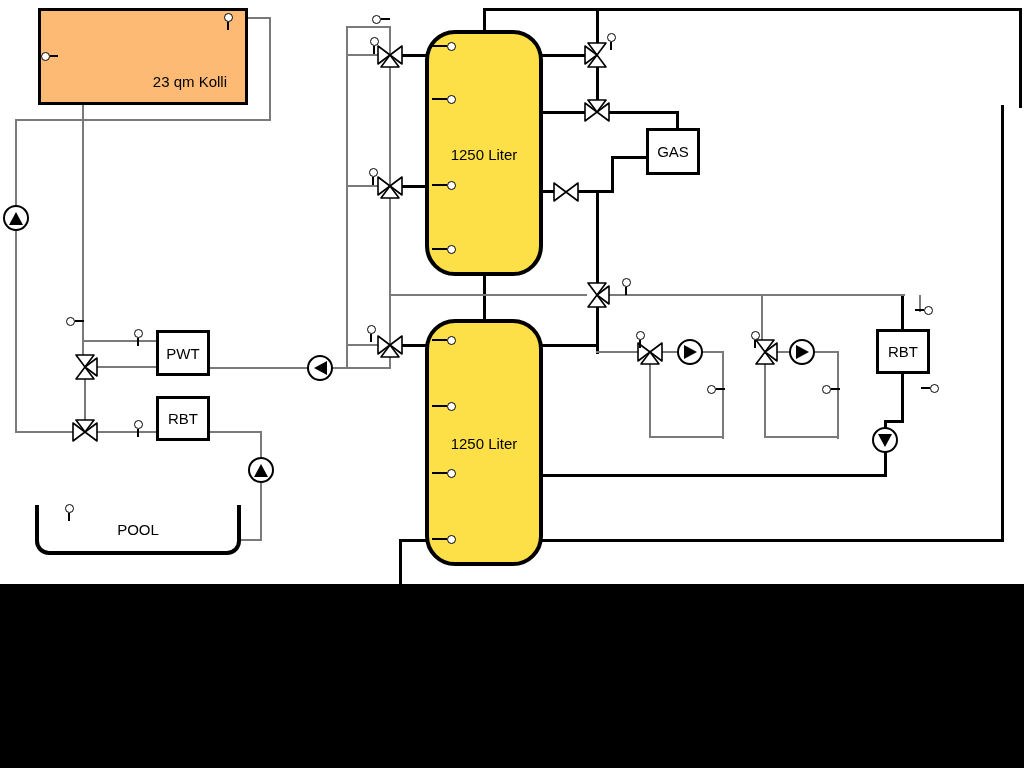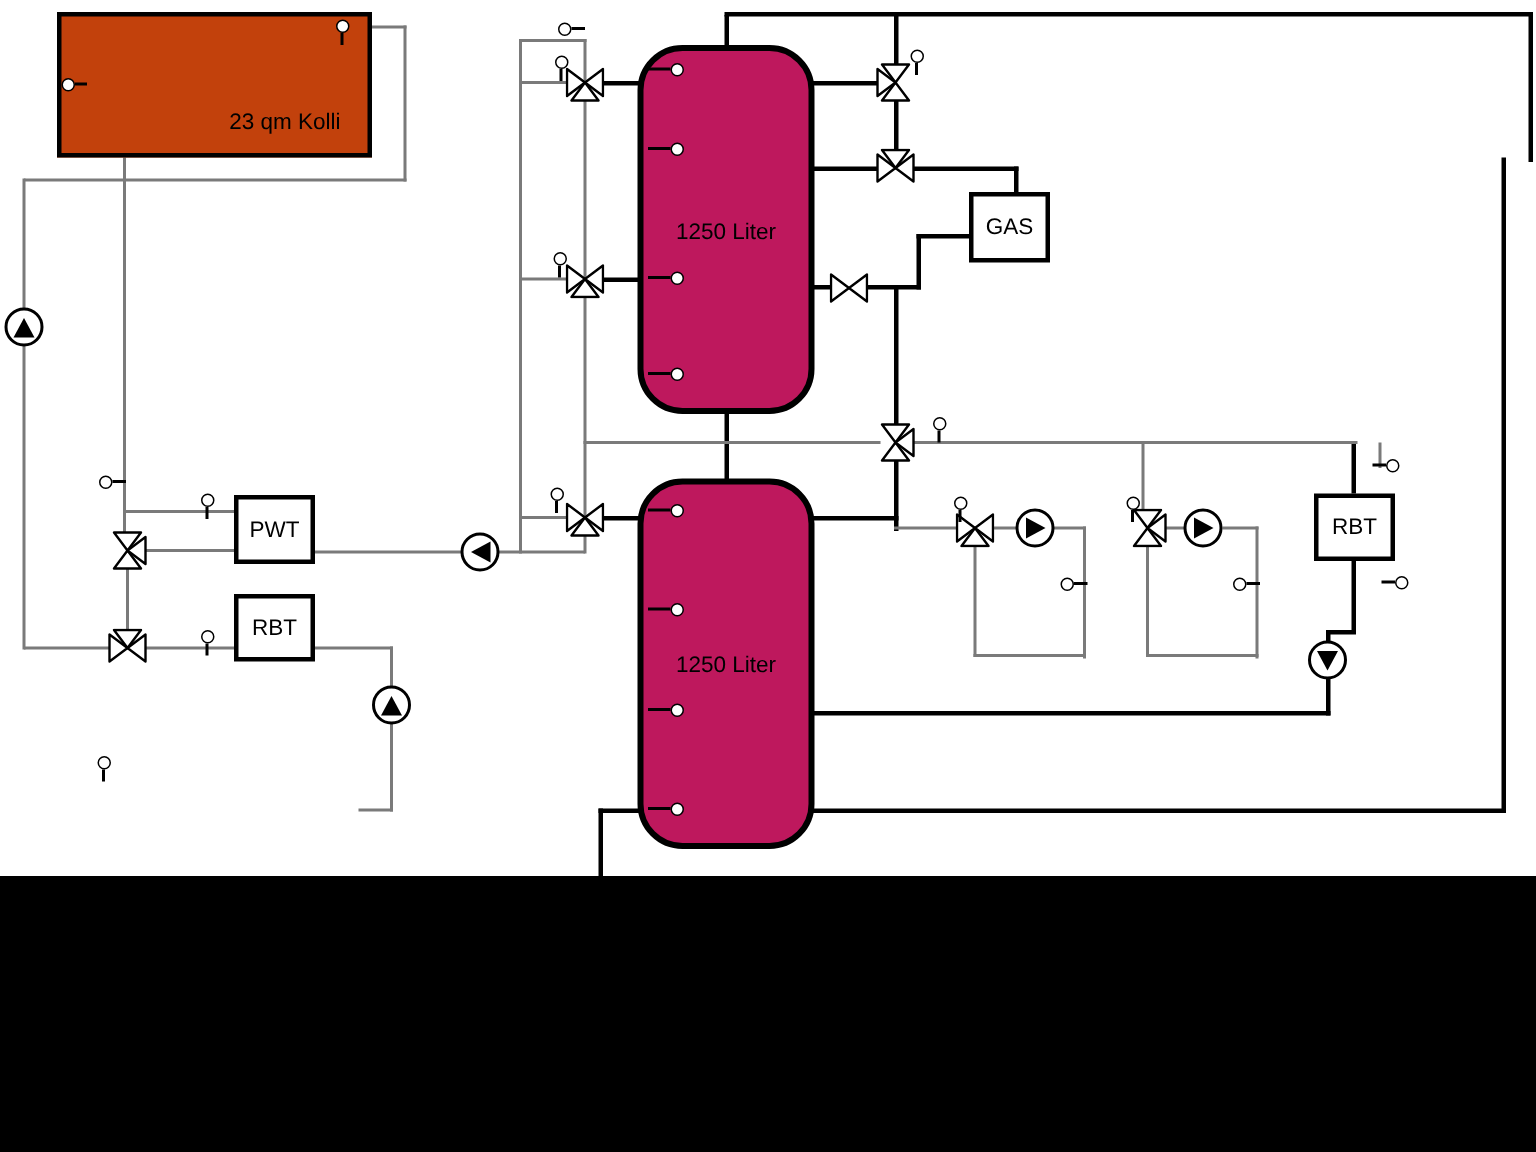--- a/index.html
+++ b/index.html
@@ -4,24 +4,24 @@
 <style>
   html,body{margin:0;padding:0;background:#000;}
   #stage{position:relative;width:1024px;height:768px;background:#ffffff;overflow:hidden;
          font-family:"Liberation Sans","DejaVu Sans",sans-serif;color:#000;}
   .pk{position:absolute;background:#000000;}
   .pm{position:absolute;background:#000000;}
   .wg{position:absolute;background:#7a7a7a;}
   .stem{position:absolute;background:#000000;z-index:5;}
   .box{position:absolute;background:#fff;border:3px solid #000;box-sizing:border-box;
        display:flex;align-items:center;justify-content:center;font-size:15px;z-index:3;}
-  .tank{position:absolute;background:#be185d;border:4px solid #000;border-radius:30px;
+  .tank{position:absolute;background:#fde047;border:4px solid #000;border-radius:30px;
         box-sizing:border-box;z-index:2;}
   .tank .lbl{position:absolute;left:0;right:0;top:112px;text-align:center;font-size:15px;}
-  .kollibox{position:absolute;background:#c2410c;border:3px solid #000;box-sizing:border-box;z-index:3;}
+  .kollibox{position:absolute;background:#fdba74;border:3px solid #000;box-sizing:border-box;z-index:3;}
   .kollibox .lbl{position:absolute;right:18px;bottom:12px;font-size:15px;}
   .pool{position:absolute;background:#fff;border:4px solid #000;border-top:none;
         border-radius:0 0 14px 14px;box-sizing:border-box;z-index:2;}
   .pool .lbl{position:absolute;left:0;right:0;top:16px;text-align:center;font-size:15px;}
   .pump{position:absolute;width:26px;height:26px;border:2px solid #000;border-radius:50%;
         background:#fff;box-sizing:border-box;display:flex;align-items:center;justify-content:center;z-index:4;}
   .tri{width:0;height:0;display:block;}
   .tri-up{border-left:7px solid transparent;border-right:7px solid transparent;border-bottom:13px solid #000;}
   .tri-down{border-left:7px solid transparent;border-right:7px solid transparent;border-top:13px solid #000;}
   .tri-left{border-top:7px solid transparent;border-bottom:7px solid transparent;border-right:13px solid #000;}
@@ -126,20 +126,23 @@
     <span>RBT</span>
   </div>
 
   <div class="tank" style="left:425px;top:30px;width:118px;height:246px;">
     <span class="lbl">1250 Liter</span>
   </div>
   <div class="tank" style="left:425px;top:319px;width:118px;height:247px;">
     <span class="lbl">1250 Liter</span>
   </div>
 
+  <div class="pool" style="left:35px;top:505px;width:206px;height:50px;">
+    <span class="lbl">POOL</span>
+  </div>
 
   <div class="pump" style="left:3px;top:205px;">
     <span class="tri tri-up"></span>
   </div>
   <div class="pump" style="left:307px;top:355px;">
     <span class="tri tri-left"></span>
   </div>
   <div class="pump" style="left:677px;top:339px;">
     <span class="tri tri-right"></span>
   </div>

